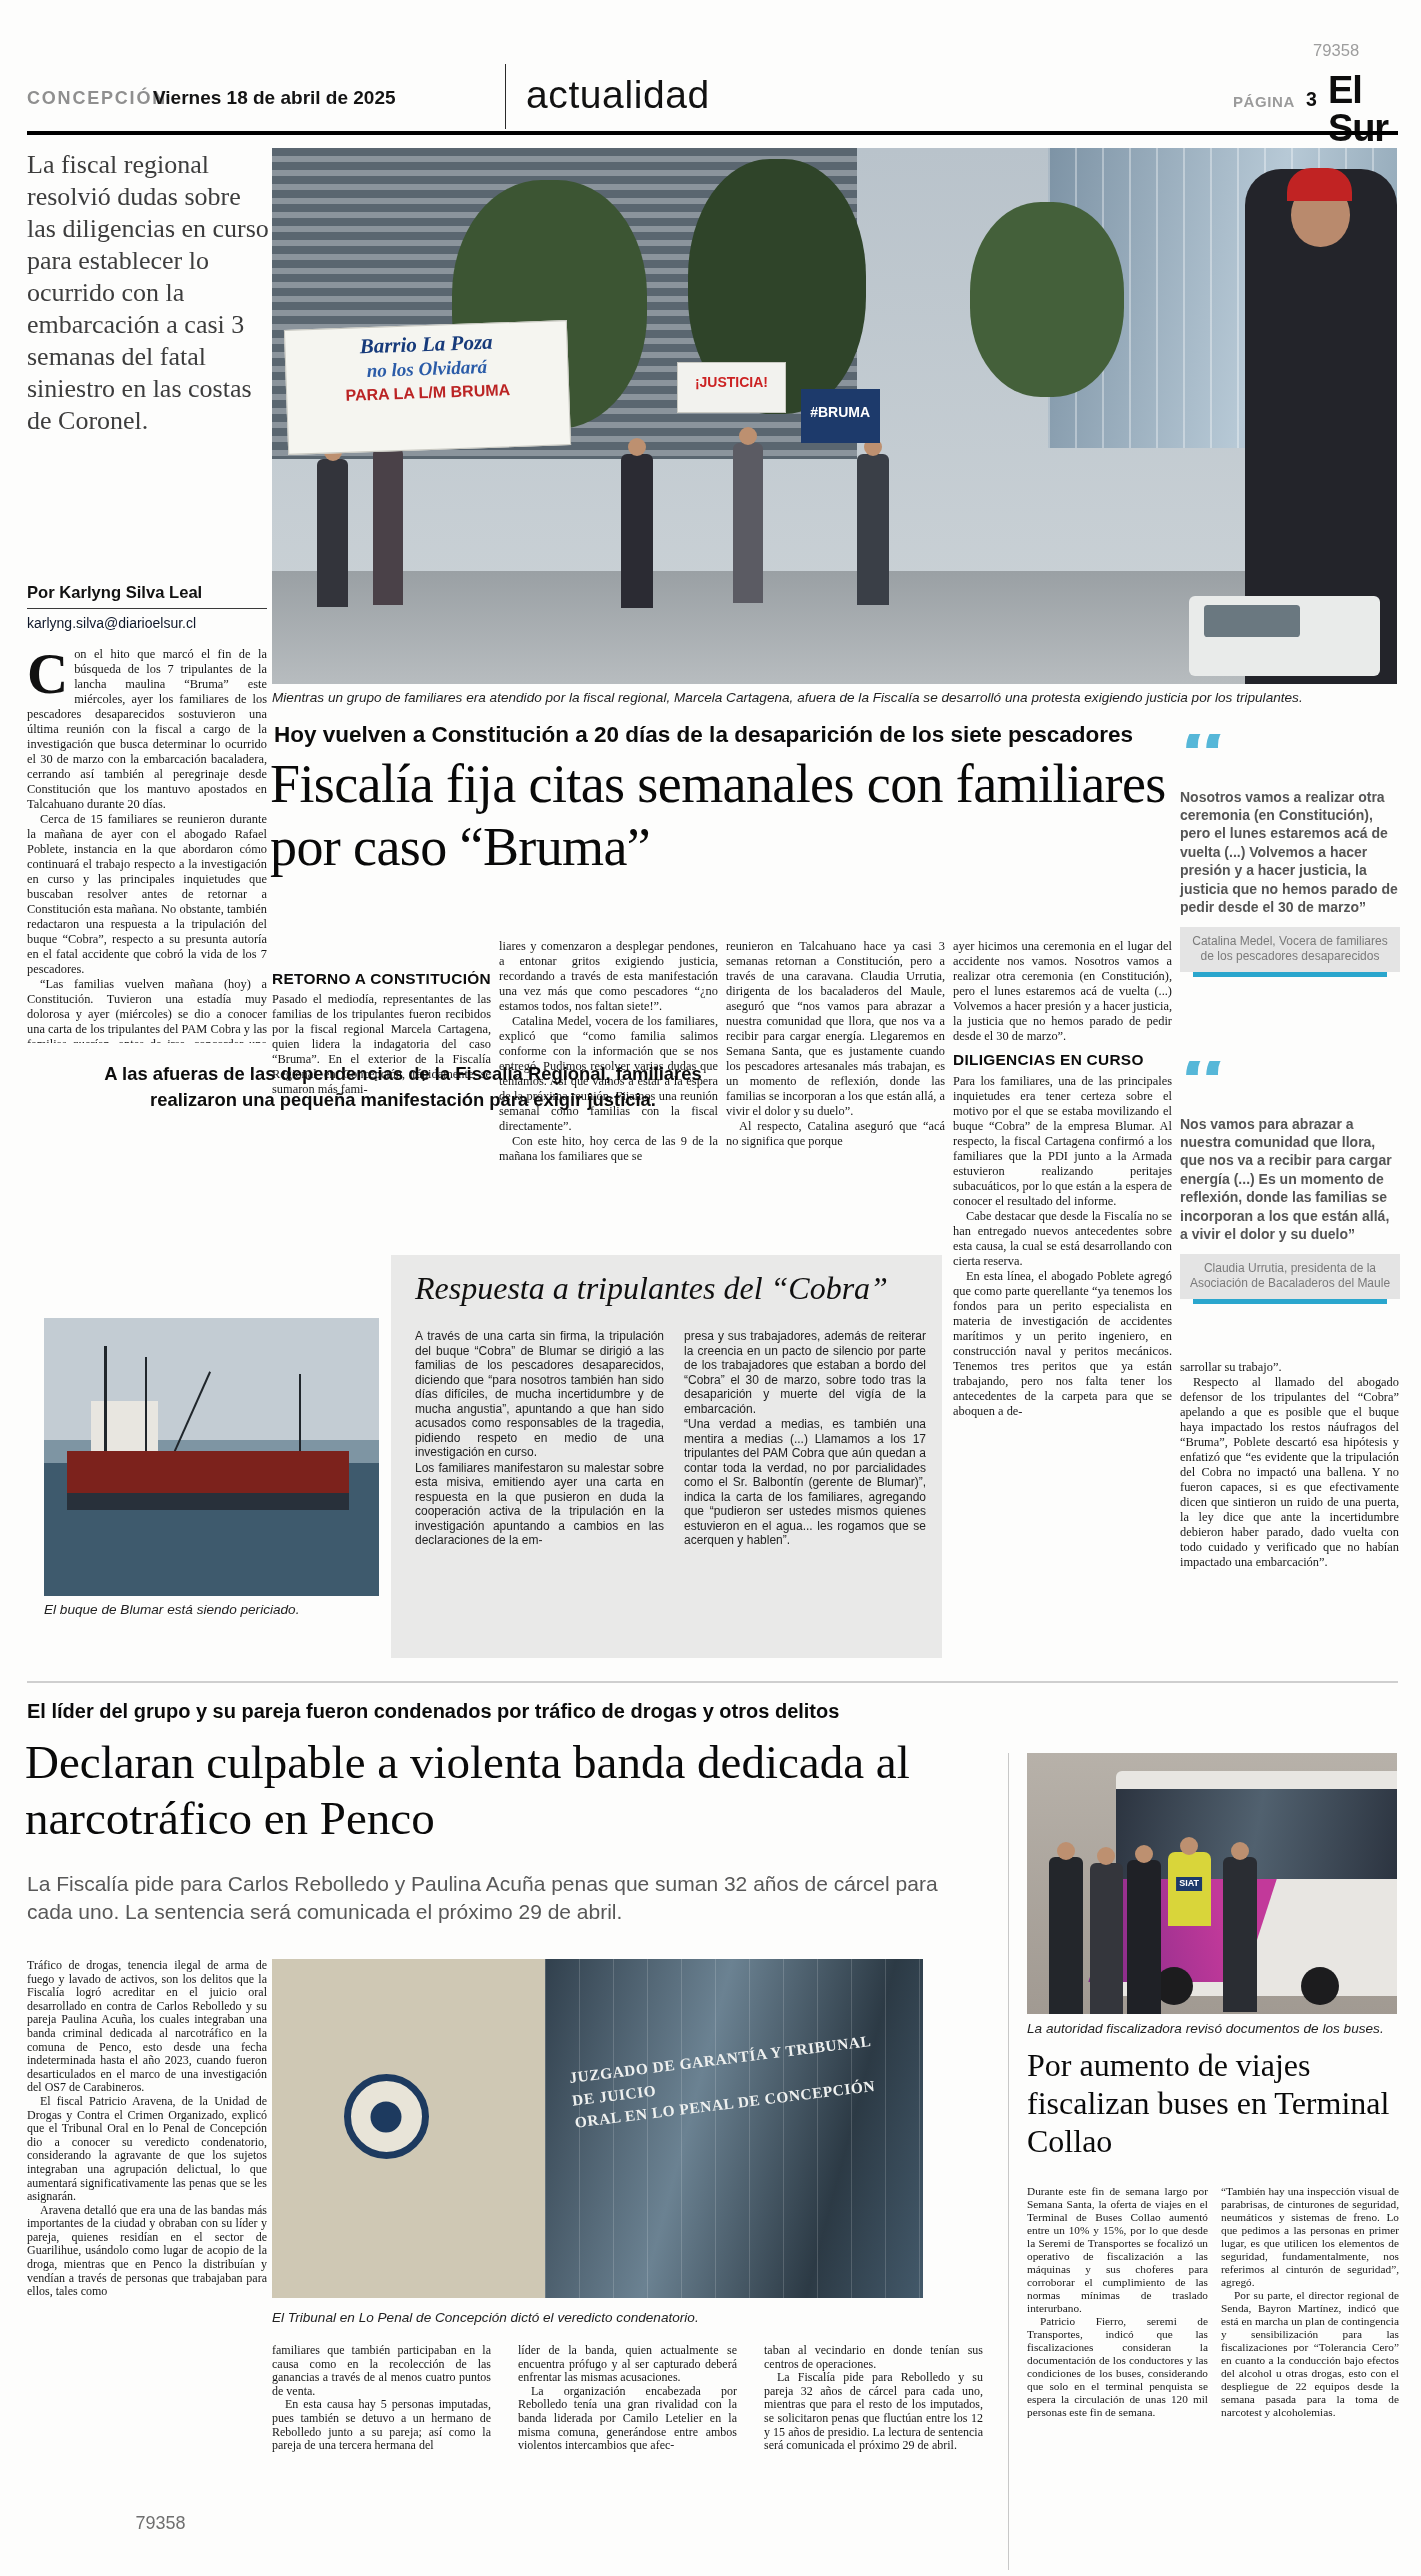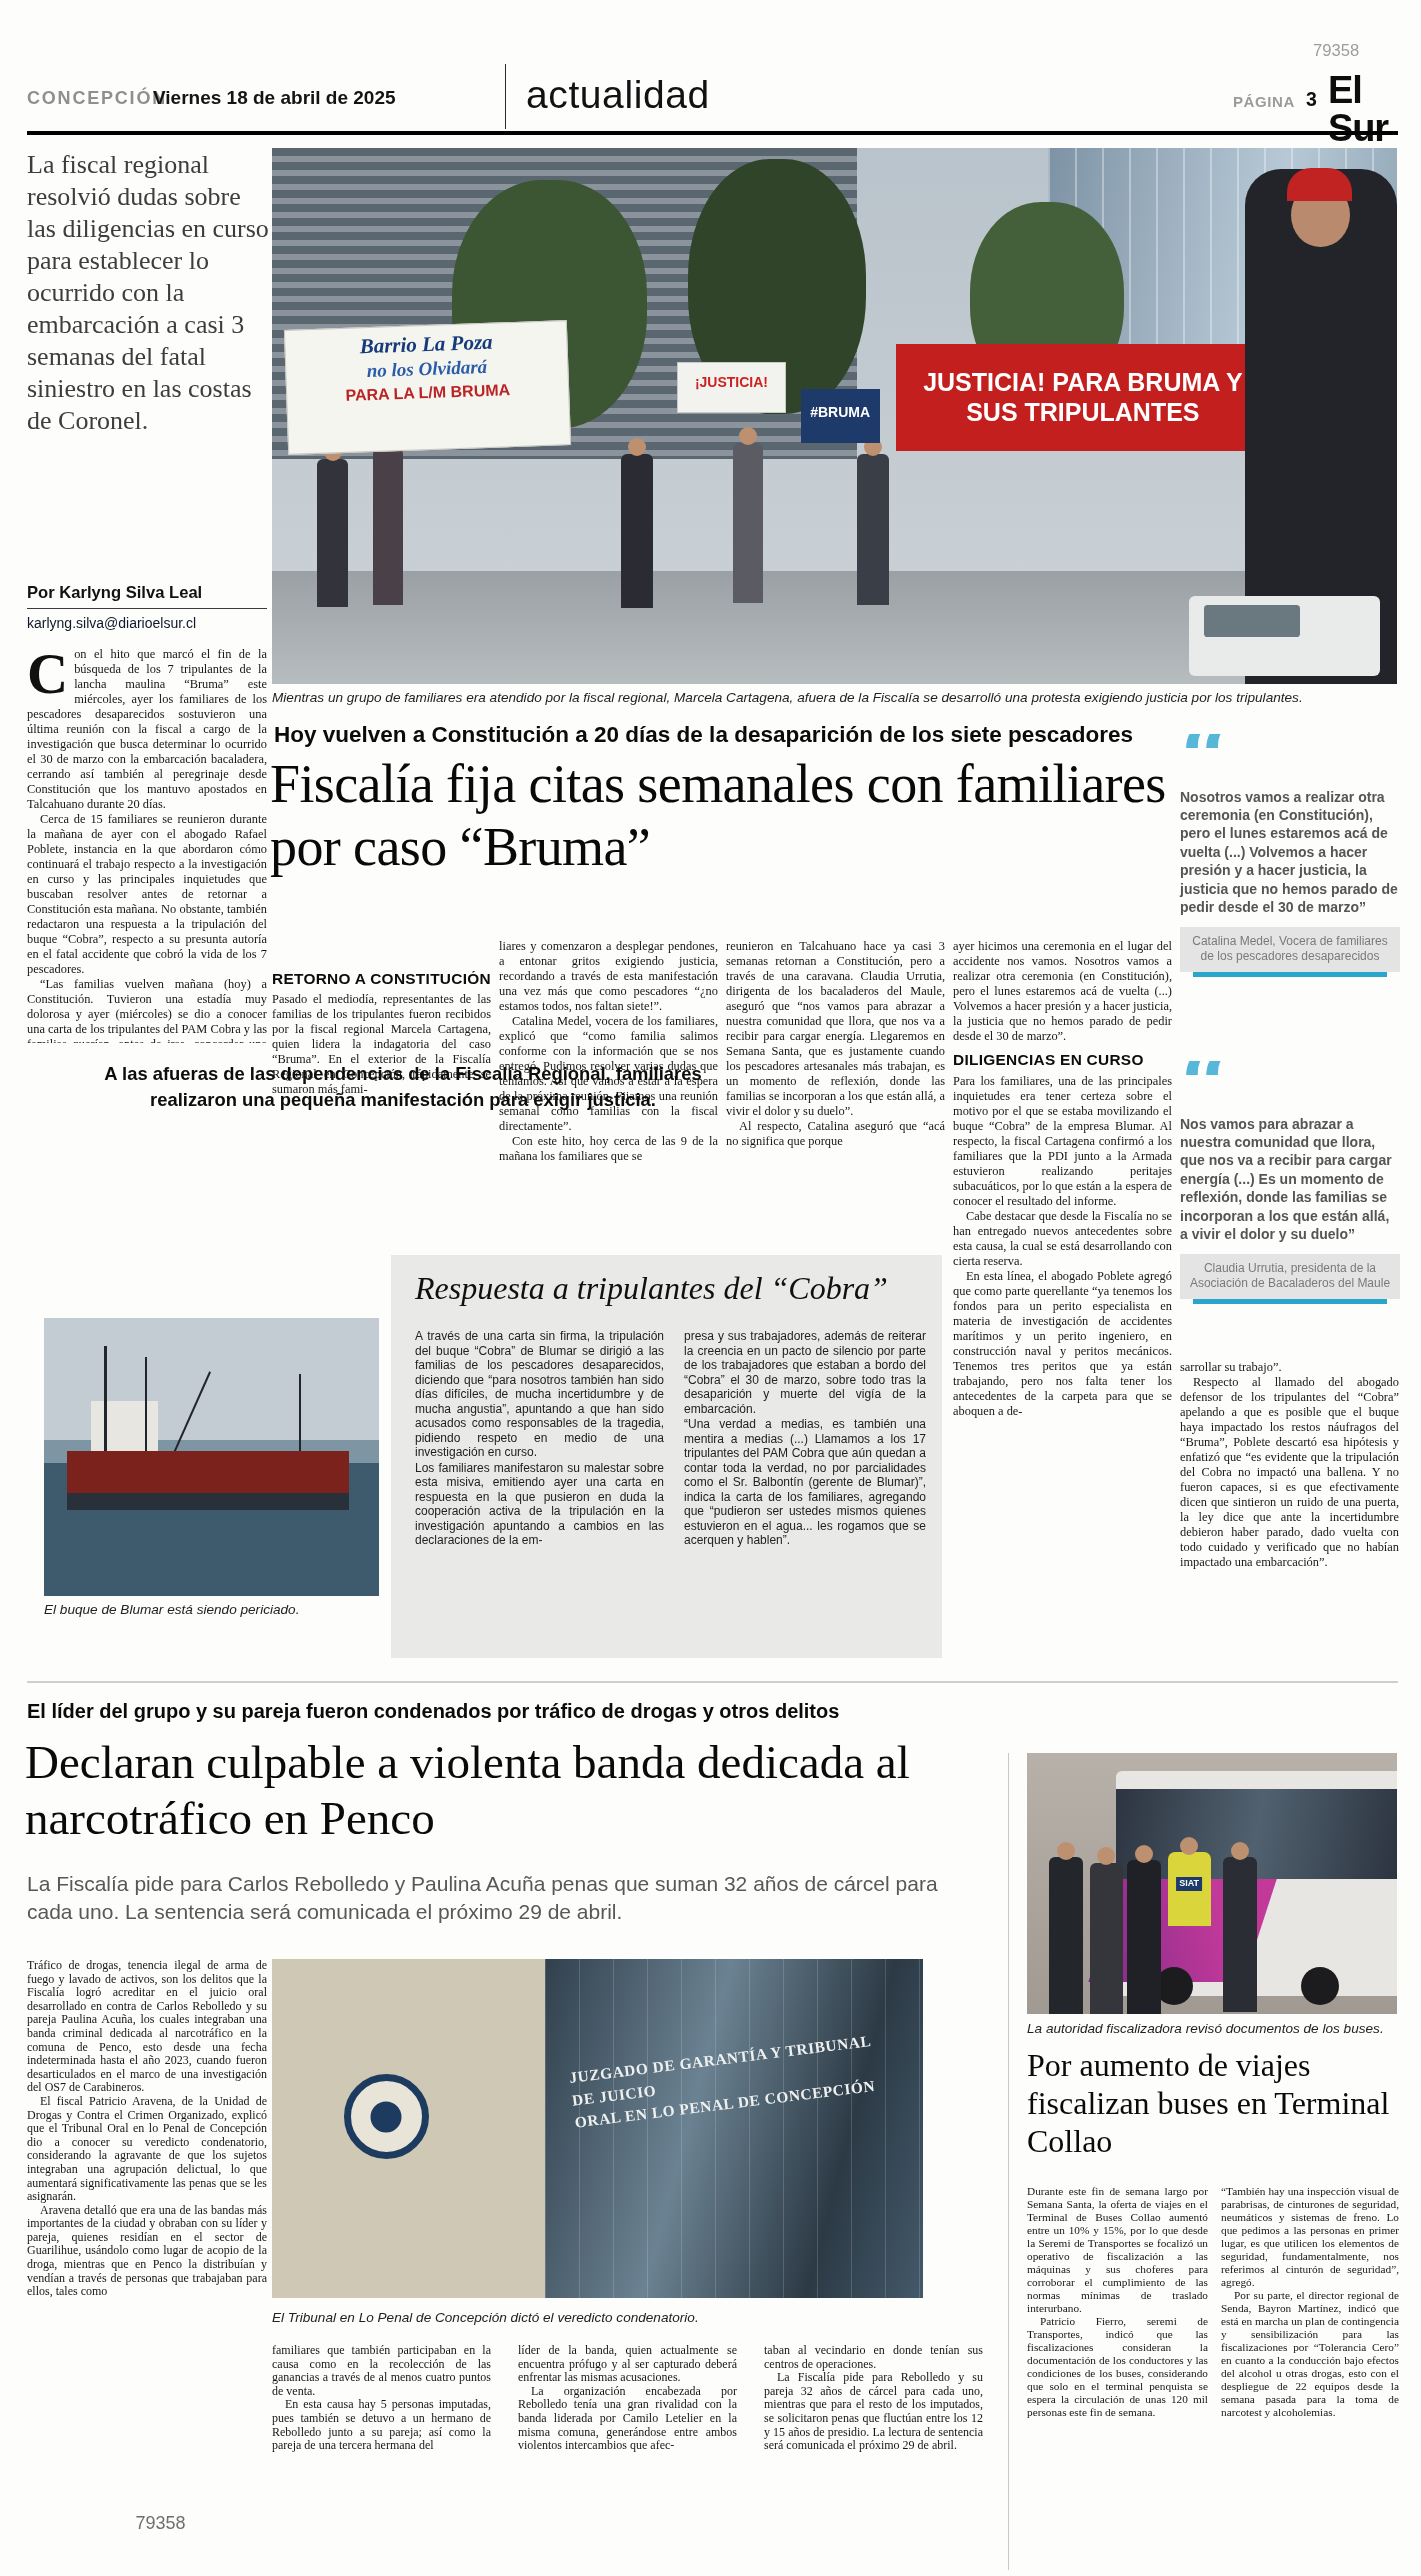--- a/index.html
+++ b/index.html
@@ -197,21 +197,20 @@
     <div class="abs fig" style="left:52%;top:57%;width:32px;height:151px;background:#3a3f47;">
         <span class="head"></span>
       </div>
     <div class="abs banner-left">
       <div class="bl-1">Barrio La Poza</div>
       <div class="bl-2">no los Olvidará</div>
       <div class="bl-3">PARA LA L/M BRUMA</div>
     </div>
     <div class="abs banner-just">¡JUSTICIA!</div>
     <div class="abs banner-flag">#BRUMA</div>
-    <div class="abs banner-right">JUSTICIA! PARA BRUMA Y SUS TRIPULANTES</div>
     <div class="abs banner-boat">
       <div class="abs boat-hull"></div>
     </div>
     <div class="abs fg-person"></div>
     <div class="abs fg-head"></div>
     <div class="abs fg-cap"></div>
     <div class="abs truck">
         <span class="truck-win"></span>
       </div>
   </div>

